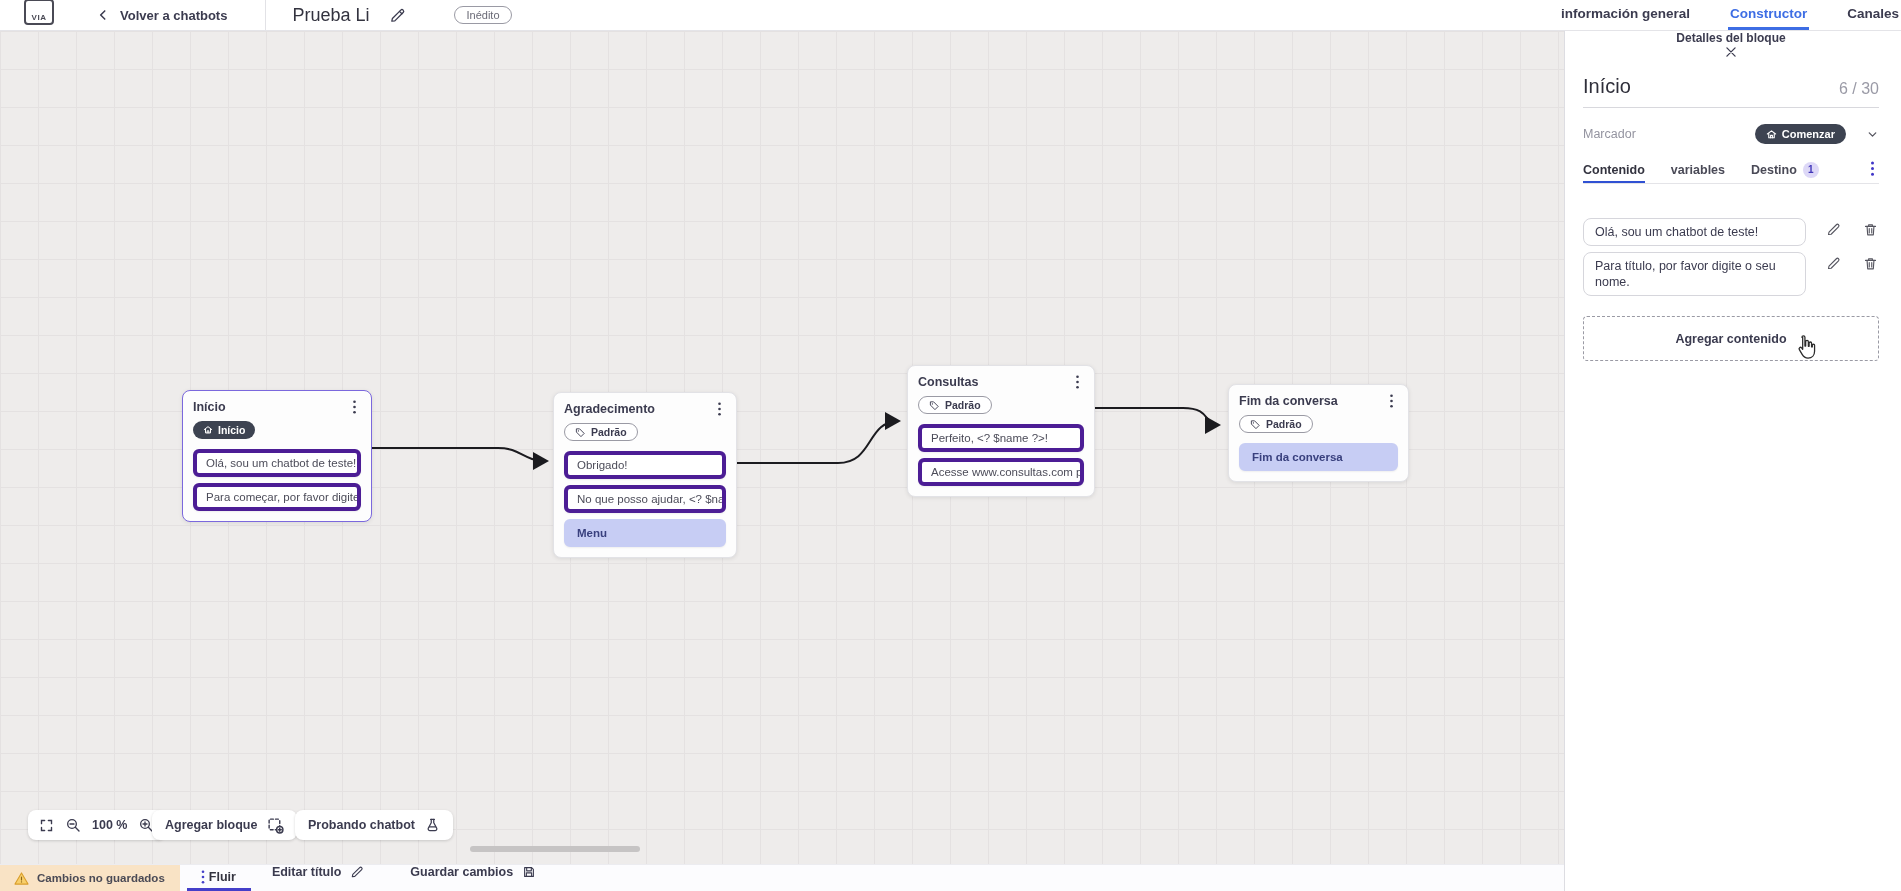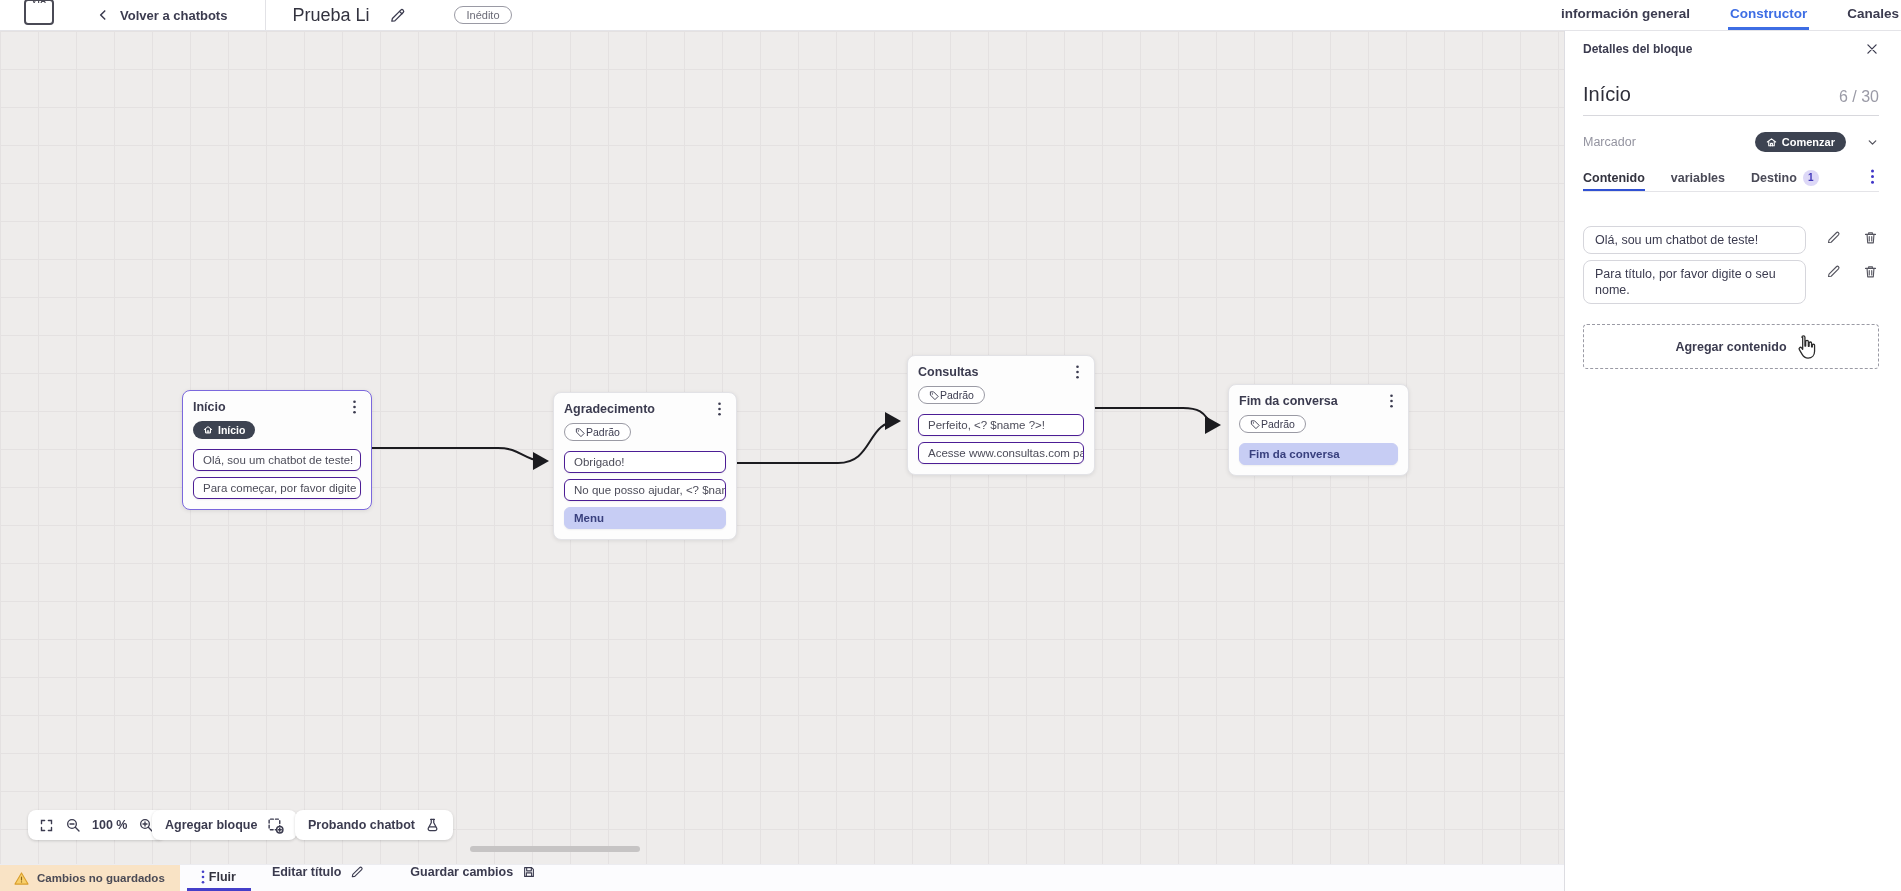--- a/index.html
+++ b/index.html
@@ -2,21 +2,21 @@
 <html><head>
 <meta charset="utf-8">
 <style>
   * { margin:0; padding:0; box-sizing:border-box; }
   html,body { width:1901px; height:891px; overflow:hidden; font-family:"Liberation Sans",sans-serif; background:#fff; color:#3b3b4f; }
   svg { display:block; }
 
   
   .topbar { position:absolute; left:0; top:0; width:1901px; height:31px; background:#fff; border-bottom:1px solid #e4e4e8; display:flex; align-items:center; justify-content:space-between; z-index:30; }
   .tb-left { display:flex; align-items:center; height:100%; padding-left:24px; }
-  .logo { width:30px; height:26px; border:2px solid #4a4a55; border-radius:4px; display:flex; align-items:flex-end; justify-content:center; font-size:8px; font-weight:800; letter-spacing:.5px; color:#4a4a55; padding-bottom:18px; margin-top:-6px; }
+  .logo { width:30px; height:26px; border:2px solid #4a4a55; border-radius:4px; display:flex; align-items:flex-end; justify-content:center; font-size:8px; font-weight:800; letter-spacing:.5px; color:#4a4a55; padding-bottom:1px; margin-top:-6px; }
   .back-chip { display:flex; align-items:center; gap:10px; margin-left:42px; cursor:pointer; }
   .back-label { font-size:13px; font-weight:700; }
   .vdiv { width:1px; height:30px; background:#e2e2e6; margin:0 26px 0 38px; }
   .doc-title { font-size:18px; font-weight:500; color:#33333f; }
   .tb-pencil { margin-left:20px; cursor:pointer; }
   .pill-inedito { margin-left:48px; border:1px solid #9a9aa4; border-radius:12px; padding:2px 11px; font-size:11px; color:#6a6a76; }
   .tb-tabs { display:flex; align-items:stretch; height:100%; gap:36px; }
   .tb-tab { display:flex; align-items:center; font-size:13.5px; font-weight:700; color:#3b3b4f; border-bottom:3px solid transparent; padding:0 2px; cursor:pointer; }
   .tb-tab.active { color:#3d6de4; border-bottom-color:#3d6de4; }
 
@@ -25,38 +25,38 @@
     background-color:#eeeceb;
     background-image:linear-gradient(#e4e1e1 1px, transparent 1px),linear-gradient(90deg,#e4e1e1 1px, transparent 1px);
     background-size:38px 38px; }
   .connectors { position:absolute; left:0; top:0; width:100%; height:100%; }
 
   .node { position:absolute; background:#fdfdfd; border:1px solid #e2e2e6; border-radius:8px; box-shadow:0 1px 4px rgba(0,0,0,.09); padding:9px 10px 10px; }
   .node.selected { border:1.5px solid #7b68dd; }
   .node-head { display:flex; align-items:flex-start; justify-content:space-between; margin-bottom:7px; }
   .node-title { font-size:12.5px; font-weight:700; color:#3b3b4f; }
   .badge-dark { display:inline-flex; align-items:center; gap:5px; background:#3d4351; color:#fff; border-radius:999px; padding:3px 10px; font-size:10.5px; font-weight:700; margin-bottom:3px; }
-  .badge-tag { display:inline-flex; align-items:center; background:#fff; border:1px solid #9a9aa4; color:#3b3b4f; border-radius:999px; padding:2px 10px; font-size:10.5px; font-weight:400; margin-bottom:3px; }
+  .badge-tag { display:inline-flex; align-items:center; gap:5px; background:#fff; border:1px solid #9a9aa4; color:#3b3b4f; border-radius:999px; padding:2px 10px; font-size:10.5px; font-weight:700; margin-bottom:3px; }
   .node-rows { display:flex; flex-direction:column; gap:6px; margin-top:7px; }
-  .node-row { background:#fff; border:1px solid #4c1d95; border-radius:6px; box-shadow:0 1px 2px rgba(0,0,0,.06); padding:4px 9px; font-size:11.5px; color:#4c4c59; white-space:nowrap; overflow:hidden; }
+  .node-row { background:#fff; border:4px solid #4c1d95; border-radius:6px; box-shadow:0 1px 2px rgba(0,0,0,.06); padding:4px 9px; font-size:11.5px; color:#4c4c59; white-space:nowrap; overflow:hidden; }
   .node-row.hl { background:#c7cdf4; border-color:#c7cdf4; color:#39407e; font-weight:700; }
   .dots { cursor:pointer; }
 
   
   .zoombox, .cv-btn { position:absolute; height:30px; background:#fff; border-radius:8px; box-shadow:0 1px 3px rgba(0,0,0,.16); display:flex; align-items:center; }
   .zoombox { left:28px; top:779px; padding:0 11px; gap:11px; }
   .zoom-level { font-size:12.5px; font-weight:700; color:#3b3b4f; }
   .cv-btn { padding:0 13px; gap:10px; font-size:12.5px; font-weight:700; color:#3b3b4f; cursor:pointer; }
   .cv-btn.add { left:152px; top:779px; }
   .cv-btn.test { left:295px; top:779px; }
   .hthumb { position:absolute; left:470px; top:815px; width:170px; height:6px; border-radius:3px; background:#c6c4c4; cursor:pointer; }
 
   
   .panel { position:absolute; left:1564px; top:31px; width:337px; height:860px; background:#fff; border-left:1px solid #dddde2; z-index:20; padding:0 22px 0 18px; }
-  .panel-head { display:flex; align-items:center; justify-content:space-between; margin-top:8px; height:20px; }
+  .panel-head { display:flex; align-items:center; justify-content:space-between; height:20px;flex-direction:column; }
   .panel-head-title { font-size:12px; font-weight:700; color:#3b3b4f; }
   .blockname-row { display:flex; align-items:flex-end; justify-content:space-between; margin-top:24px; padding-bottom:9px; border-bottom:1px solid #d8d8dd; }
   .blockname { font-size:20px; color:#2f2f3a; }
   .charcount { font-size:16px; color:#9a9aa6; }
   .marker-row { display:flex; align-items:center; justify-content:space-between; margin-top:16px; }
   .marker-label { font-size:12.5px; color:#9494a0; }
   .marker-right { display:flex; align-items:center; gap:20px; }
   .pill-comenzar { display:inline-flex; align-items:center; gap:5px; background:#3d4351; color:#fff; border-radius:999px; padding:4px 11px; font-size:11px; font-weight:700; cursor:pointer; }
   .ptabs { display:flex; align-items:stretch; gap:26px; margin-top:14px; border-bottom:1px solid #e4e4e8; height:26px; position:relative; }
   .ptab { display:flex; align-items:center; gap:6px; font-size:12.5px; font-weight:600; color:#4a4a57; border-bottom:2px solid transparent; cursor:pointer; }
@@ -169,21 +169,21 @@
         </svg>
       <span>Padrão</span>
     </span>
     <div class="node-rows">
       <div class="node-row">Obrigado!</div>
       <div class="node-row">No que posso ajudar, &lt;? $name ...</div>
       <div class="node-row hl">Menu</div>
     </div>
   </div>
 
-  <div class="node" style="left:907px; top:324px; width:188px;">
+  <div class="node" style="left:907px; top:334px; width:188px;">
     <div class="node-head">
       <span class="node-title">Consultas</span>
       <span class="dots">
         <svg width="13" height="14" viewBox="0 0 6 16">
             <circle cx="3" cy="2" r="1.5" fill="#3b3b4f"></circle>
             <circle cx="3" cy="8" r="1.5" fill="#3b3b4f"></circle>
             <circle cx="3" cy="14" r="1.5" fill="#3b3b4f"></circle>
           </svg>
       </span>
     </div>

